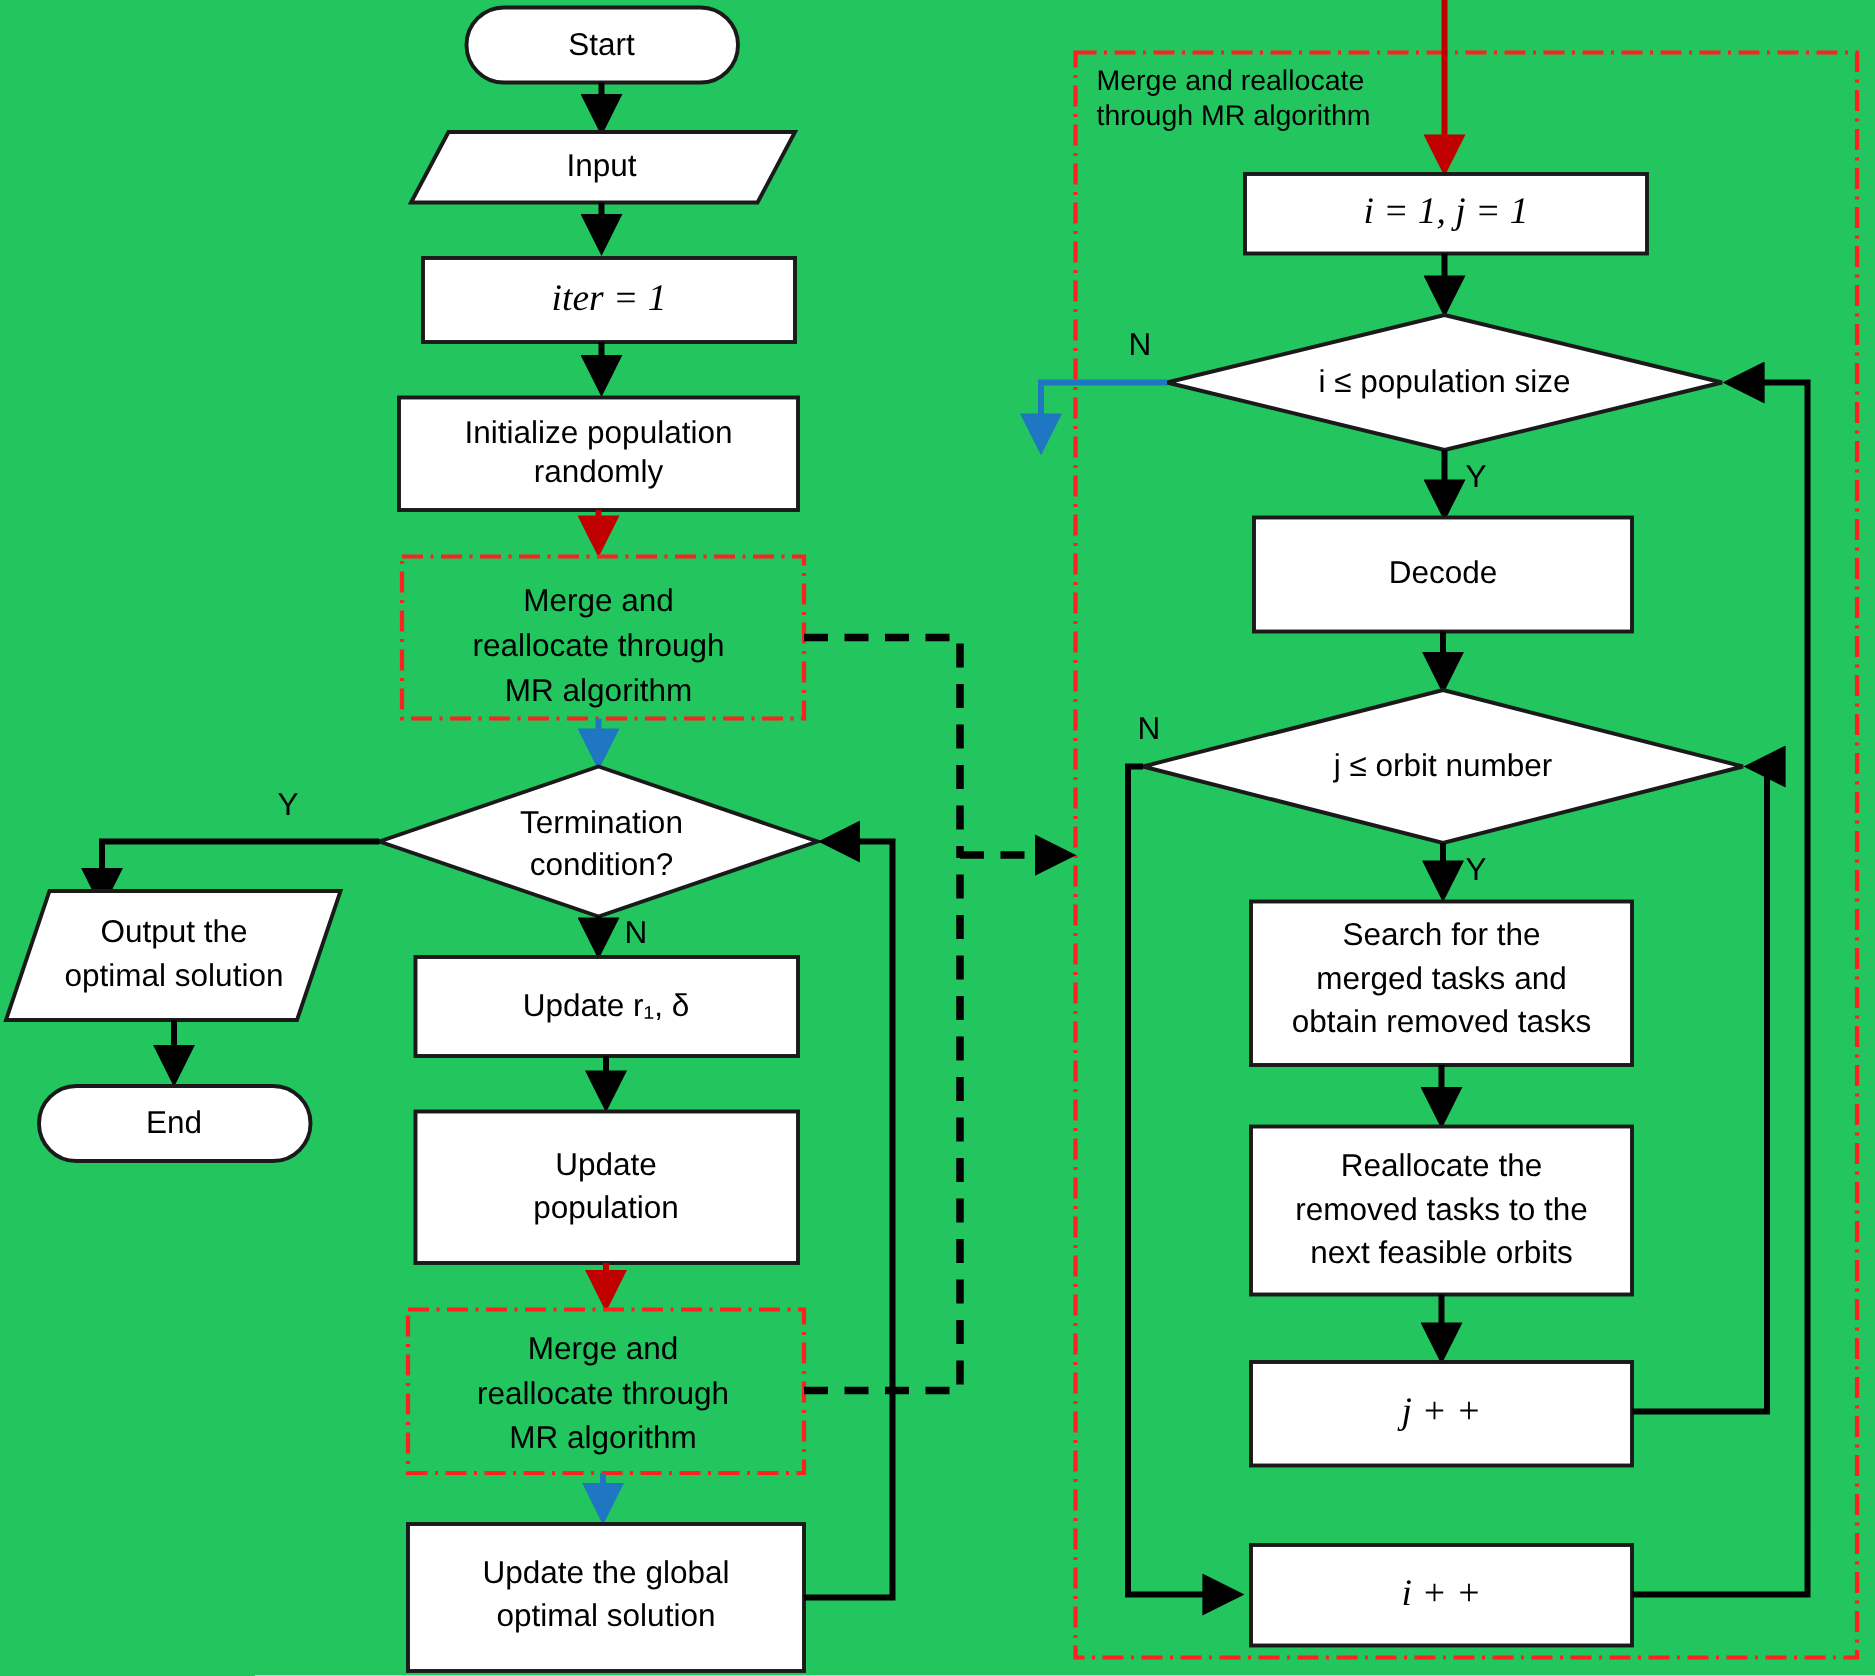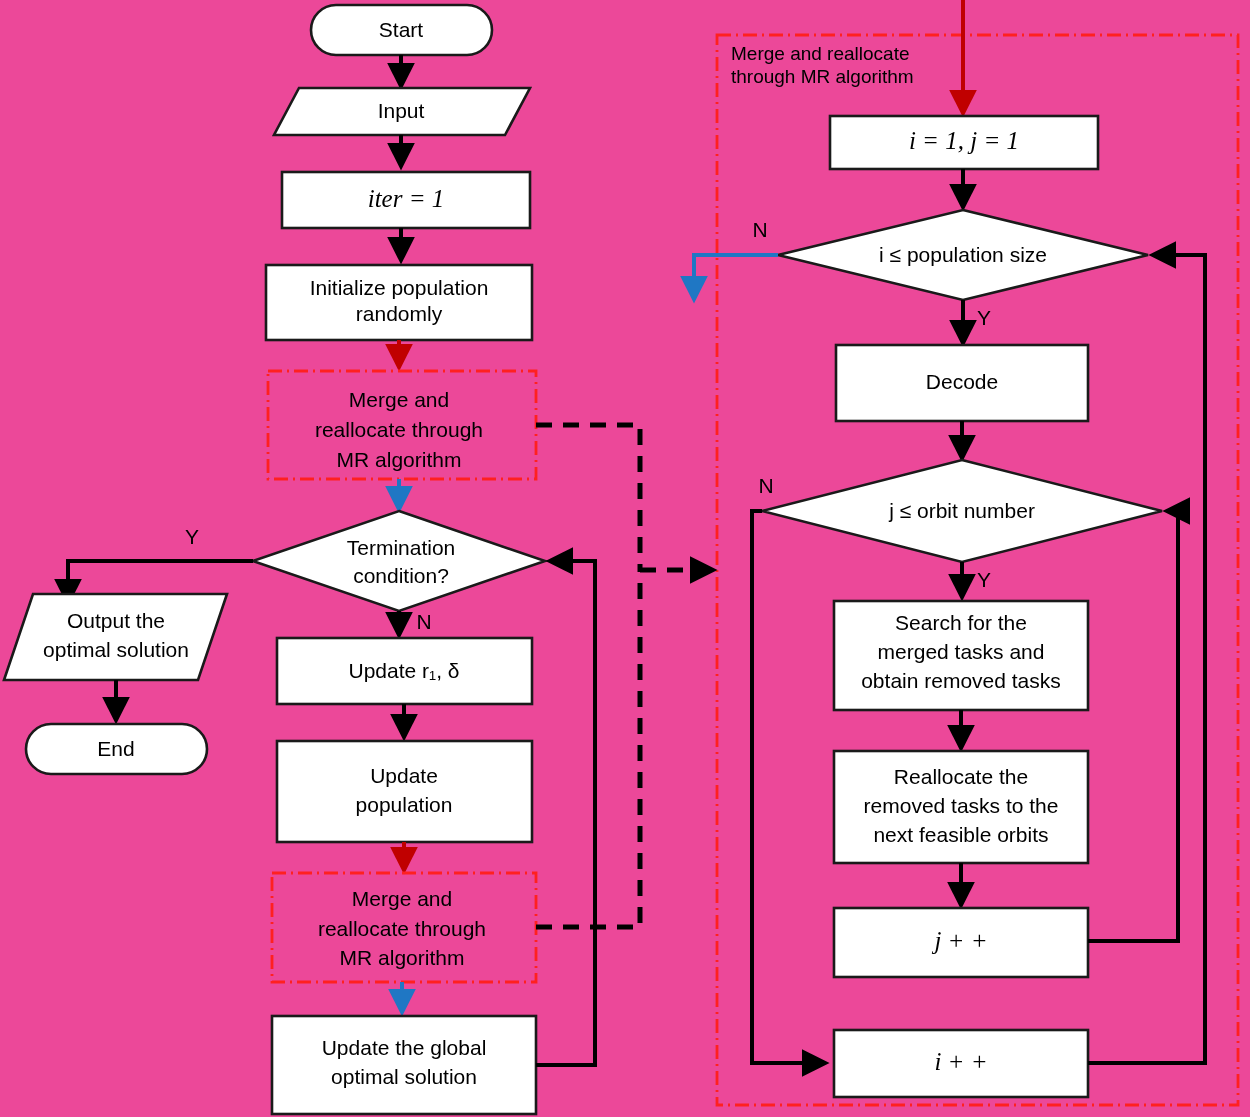--- a/index.html
+++ b/index.html
@@ -1,17 +1,17 @@
 <!DOCTYPE html>
 <html><head>
 <meta charset="utf-8">
 <style>
   html,body{margin:0;padding:0;background:#ffffff;}
   body{font-family:"Liberation Sans",sans-serif;}
-  #canvas{position:relative;width:1250px;height:1117px;background:#ec4899;overflow:hidden;}
+  #canvas{position:relative;width:1250px;height:1117px;background:#22c55e;overflow:hidden;}
   svg{position:absolute;left:0;top:0;width:1250px;height:1117px;}
   .nodetext{font-family:"Liberation Sans",sans-serif;font-size:21px;fill:#000;text-anchor:middle;dominant-baseline:middle;}
   .mathtext{font-family:"Liberation Serif",serif;font-style:italic;font-size:25px;fill:#000;text-anchor:middle;dominant-baseline:middle;}
   .lbl{font-family:"Liberation Sans",sans-serif;font-size:21px;fill:#000;text-anchor:middle;dominant-baseline:middle;}
   .grouplabel{font-family:"Liberation Sans",sans-serif;font-size:19px;fill:#000;text-anchor:start;dominant-baseline:middle;}
   .shape{fill:#ffffff;stroke:#1a1a1a;stroke-width:2.6;}
   .conn{stroke:#000000;stroke-width:4;fill:none;}
   .conn-red{stroke:#c00000;stroke-width:4;fill:none;}
   .conn-blue{stroke:#1f77c4;stroke-width:4;fill:none;}
   .conn-dash{stroke:#000000;stroke-width:5;fill:none;stroke-dasharray:16 11;}

